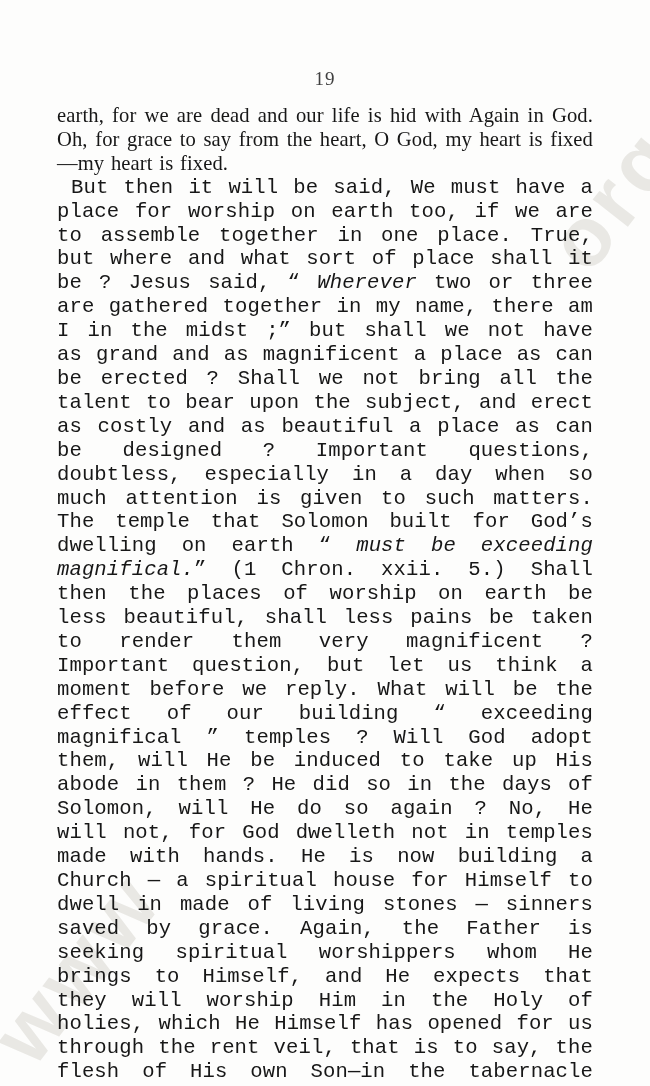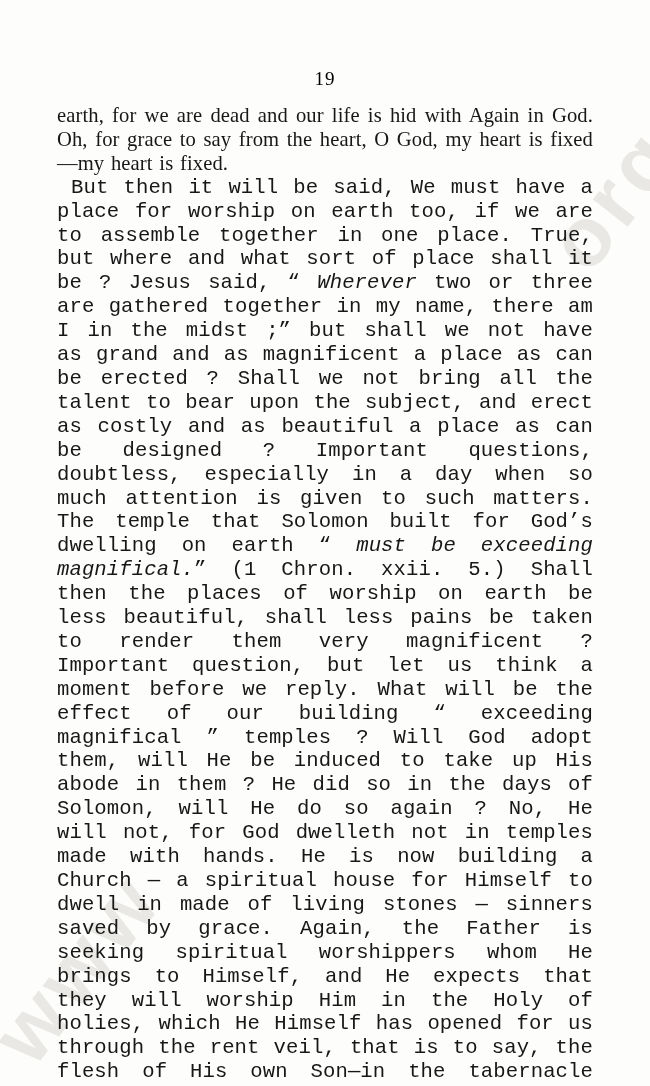--- a/index.html
+++ b/index.html
@@ -38,21 +38,21 @@
     transform-origin: center;
     letter-spacing: 6px;
   }
   .page-number {
     position: absolute;
     top: 68px;
     left: 0;
     right: 0;
     text-align: center;
     font-size: 19px;
-    color: #000000;
+    color: #404040;
     letter-spacing: 1px;
   }
   .text-block {
     position: absolute;
     top: 104px;
     left: 57px;
     width: 536px;
     text-align: justify;
     font-size: 20.6px;
     line-height: 23.9px;

